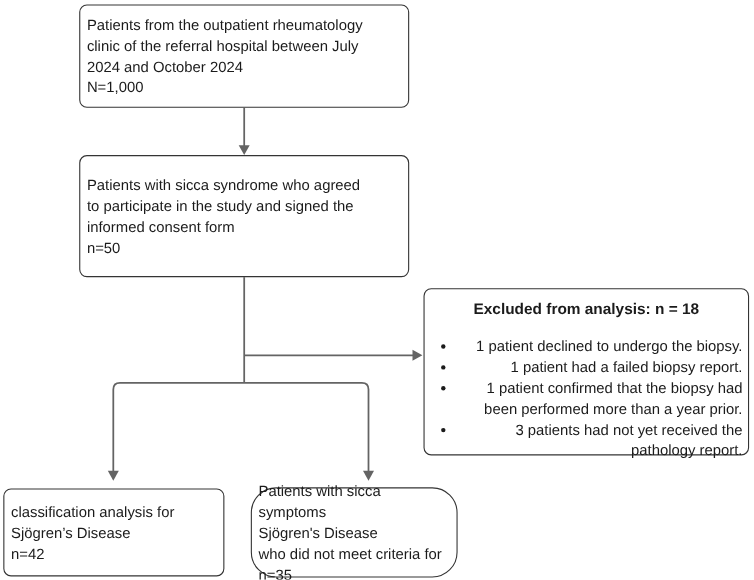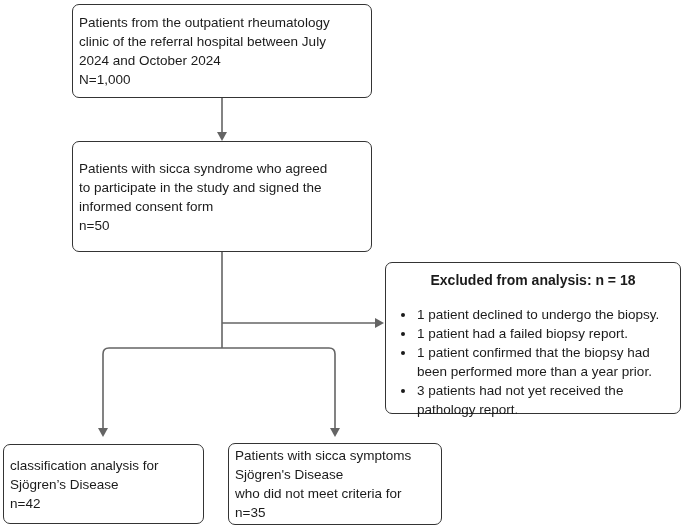--- a/index.html
+++ b/index.html
@@ -36,23 +36,23 @@
   }
   .line { margin: 0; }
   .source  { left: 72px;  top: 4px;   width: 300px; height: 94px;  }
   .consent { left: 72px;  top: 141px; width: 300px; height: 111px; }
   .excluded {
     left: 385px; top: 262px; width: 296px; height: 152px;
     padding: 8px 5px 0 5px;
   }
   .ex-title { text-align: center; font-weight: bold; font-size: 14px; margin: 0; }
   .excluded ul { margin: 15px 0 0 0; padding-left: 25px; }
-  .excluded li { padding-left: 1px; margin: 0; }
+  .excluded li { padding-left: 1px; margin: 0; text-align: right; }
   .met    { left: 3px;   top: 444px; width: 201px; height: 80px; }
-  .notmet { left: 228px; top: 443px; width: 214px; height: 82px; }
+  .notmet { left: 228px; top: 443px; width: 188px; height: 82px; border-radius: 23px; }
 </style>
 </head>
 <body>
 
 <div class="stage">
 
   <svg class="connectors" viewBox="0 0 685 527" aria-hidden="true">
     <line class="conn" x1="222" y1="98" x2="222" y2="133"></line>
     <polygon class="head" points="217,132 227,132 222,141"></polygon>
     <line class="conn" x1="222" y1="252" x2="222" y2="348"></line>

